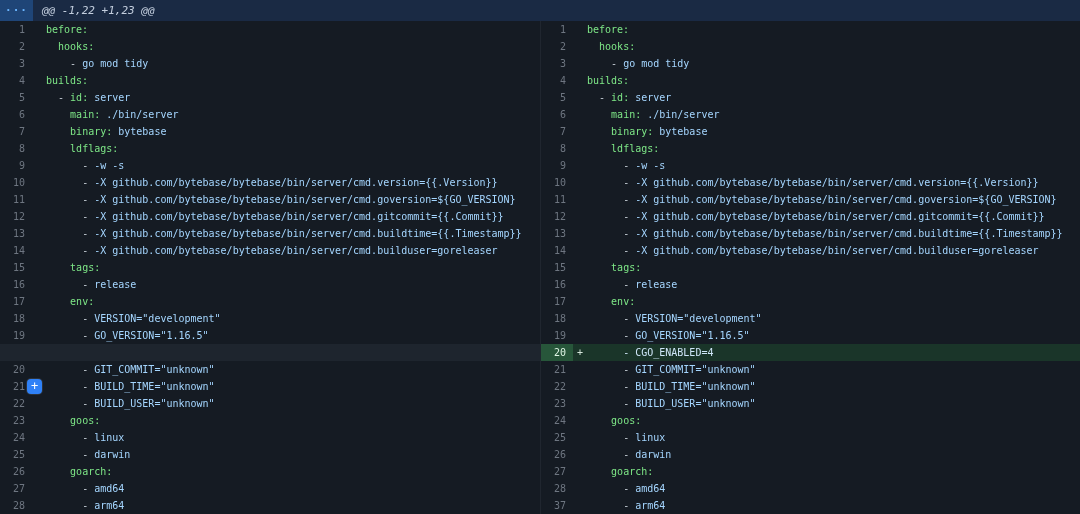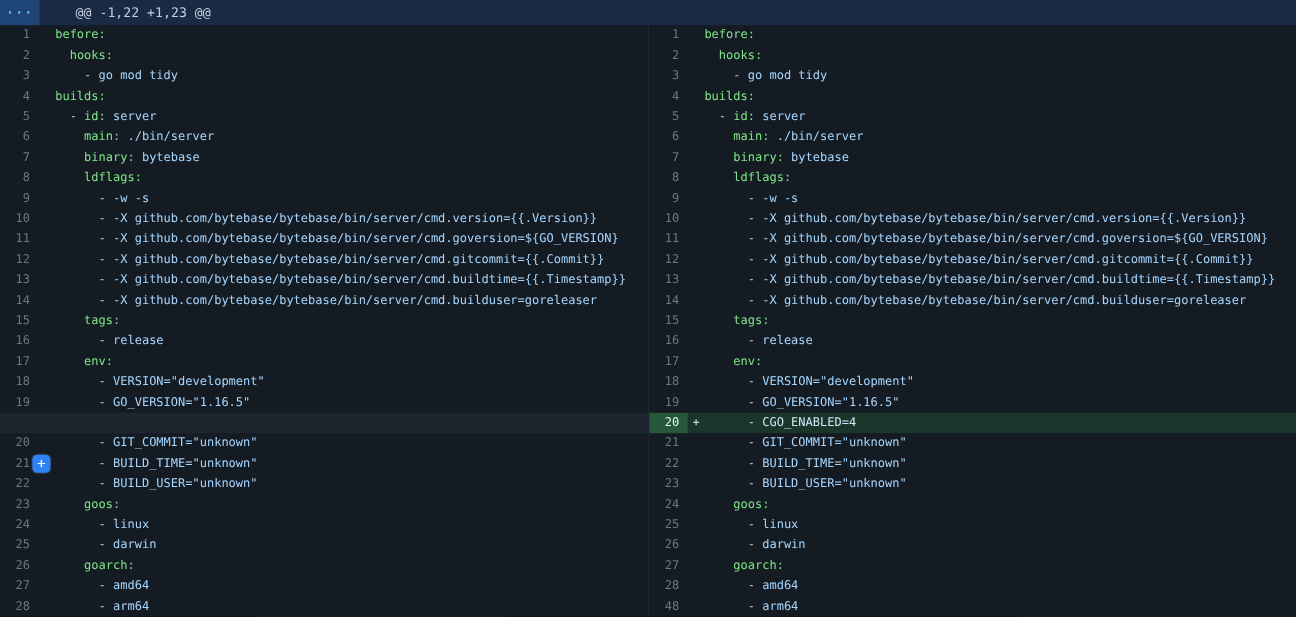--- a/index.html
+++ b/index.html
@@ -24,23 +24,24 @@
     background:#1f4577;
     color:#6cb6ff;
     text-align:center;
     cursor:pointer;
     font-weight:bold;
     letter-spacing:1px;
     font-size:11px;
     user-select:none;
   }
   .hunk-text{
-    padding-left:30px;
+    padding-left:9px;
     white-space:pre;
     font-size:11px;
+    font-style:italic;
   }
   
   .panes{display:flex;width:1080px;}
   .pane{width:540px;flex:0 0 540px;overflow:hidden;}
   .pane.right{border-left:1px solid #20262f;box-sizing:border-box;}
   .row{
     display:flex;height:17px;line-height:17px;position:relative;
   }
   .row .ln{
     flex:0 0 32px;width:32px;
@@ -320,18 +321,18 @@
         </div>
         <div class="row">
           <span class="ln">27</span>
           <span class="code"><span class="tok-punct">    </span><span class="tok-key">goarch:</span></span>
         </div>
         <div class="row">
           <span class="ln">28</span>
           <span class="code"><span class="tok-punct">      </span><span class="tok-punct">- </span><span class="tok-val">amd64</span></span>
         </div>
         <div class="row">
-          <span class="ln">48</span>
+          <span class="ln">37</span>
           <span class="code"><span class="tok-punct">      </span><span class="tok-punct">- </span><span class="tok-val">arm64</span></span>
         </div>
       </div>
   </div>
 </div>
 
 </body></html>

